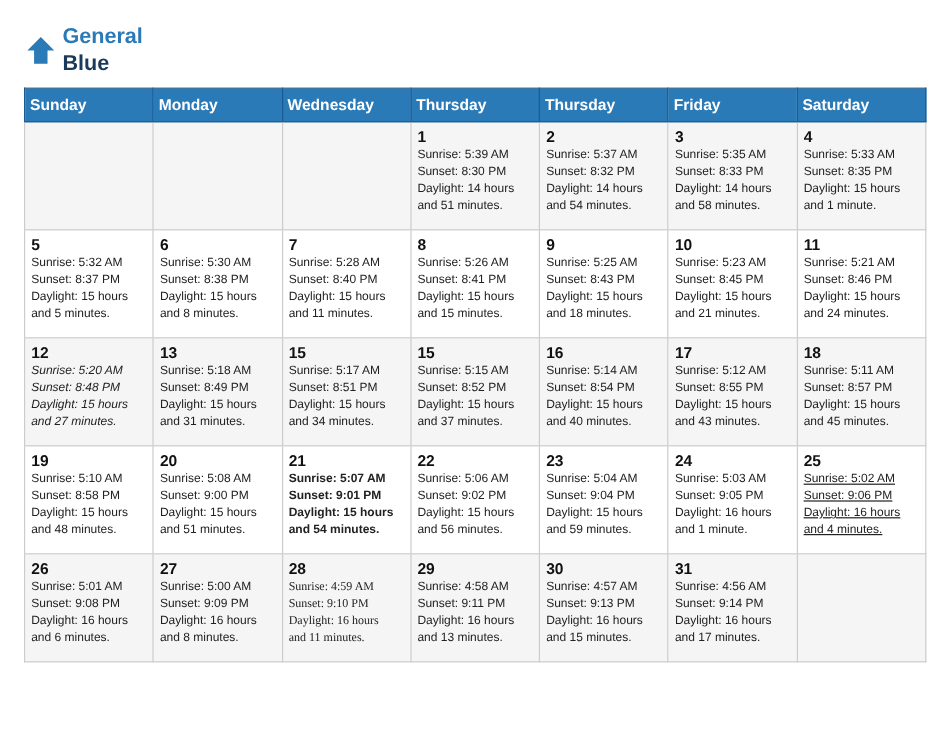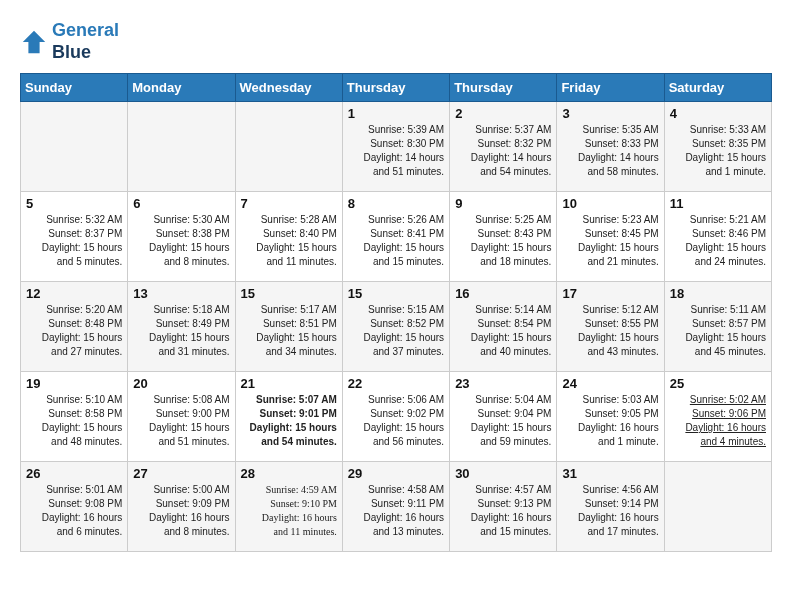--- a/index.html
+++ b/index.html
@@ -76,21 +76,20 @@
       font-size: 13px;
       font-weight: bold;
       color: #111;
       display: block;
       margin-bottom: 2px;
     }
     .day-info {
       font-size: 10px;
       color: #222;
       line-height: 1.4;
-      text-align: right;
     }
     .empty {
       background: #f9f9f9;
     }
   </style>
 </head>
 <body>
 
 <div class="header">
   <div class="logo">
@@ -201,21 +200,21 @@
           <span class="day-num">11</span>
           <div class="day-info" style="white-space: pre-line;">Sunrise: 5:21 AM
 Sunset: 8:46 PM
 Daylight: 15 hours
 and 24 minutes.</div>
         </td>
       </tr>
       <tr>
         <td>
           <span class="day-num">12</span>
-          <div class="day-info" style="white-space: pre-line;">Sunrise: 5:20 AM
+          <div class="day-info" style="white-space: pre-line; font-style: italic;">Sunrise: 5:20 AM
 Sunset: 8:48 PM
 Daylight: 15 hours
 and 27 minutes.</div>
         </td>
         <td>
           <span class="day-num">13</span>
           <div class="day-info" style="white-space: pre-line;">Sunrise: 5:18 AM
 Sunset: 8:49 PM
 Daylight: 15 hours
 and 31 minutes.</div>

